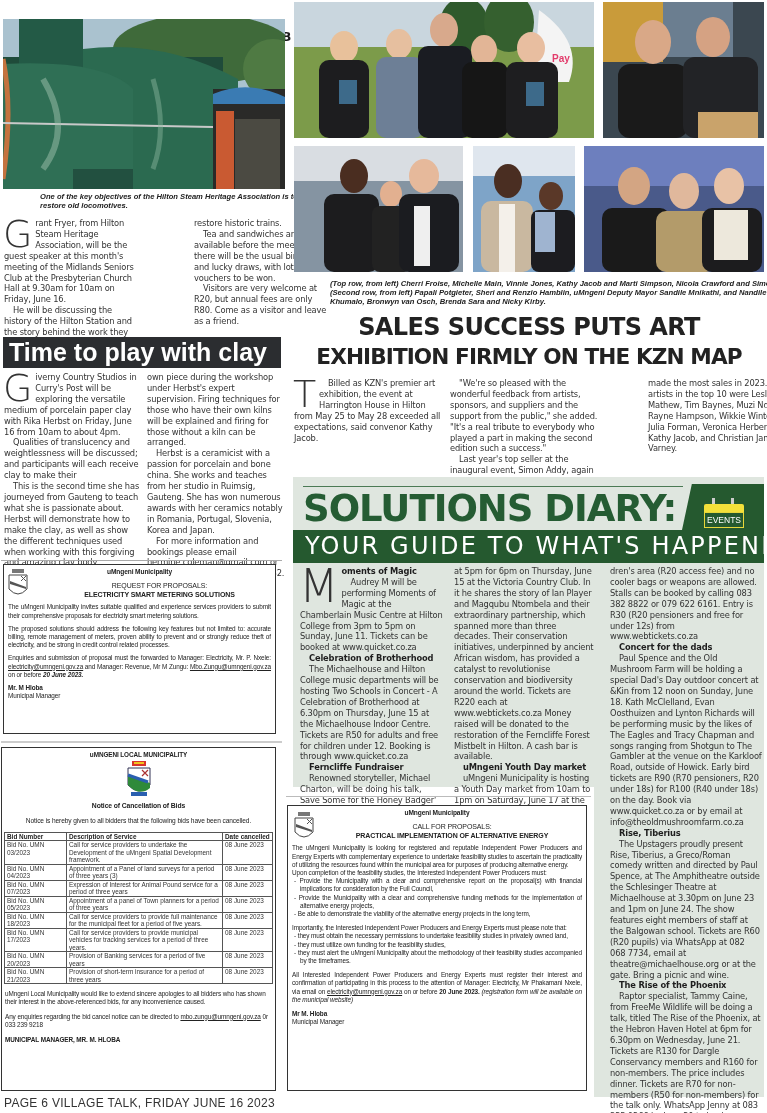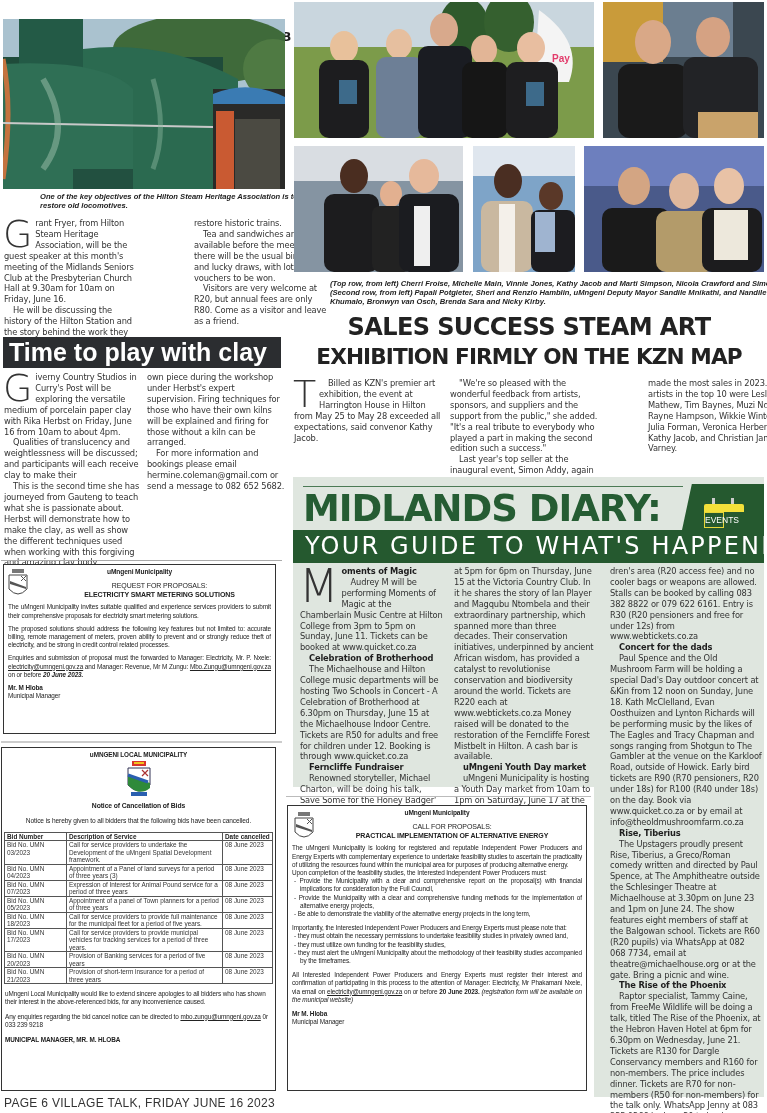--- a/index.html
+++ b/index.html
@@ -84,20 +84,21 @@
 
 <div id="clay-banner" class="abs">Time to play with clay</div>
 <div class="col serif-body" style="left:4px; top:372px; width:138px;">
   <span class="dropcap">G</span>
   <p>iverny Country Studios in Curry's Post will be exploring the versatile medium of porcelain paper clay with Rika Herbst on Friday, June 16 from 10am to about 4pm.</p>
   <p class="p-indent">Qualities of translucency and weightlessness will be discussed; and participants will each receive clay to make their</p>
   <p class="p-indent">This is the second time she has journeyed from Gauteng to teach what she is passionate about. Herbst will demonstrate how to make the clay, as well as show the different techniques used when working with this forgiving and amazing clay body.</p>
 </div>
 <div class="col serif-body" style="left:147px; top:372px; width:138px;">
   <p>own piece during the workshop under Herbst's expert supervision. Firing techniques for those who have their own kilns will be explained and firing for those without a kiln can be arranged.</p>
+  <p class="p-indent">Herbst is a ceramicist with a passion for porcelain and bone china. She works and teaches from her studio in Ruimsig, Gauteng. She has won numerous awards with her ceramics notably in Romania, Portugal, Slovenia, Korea and Japan.</p>
   <p class="p-indent">For more information and bookings please email hermine.coleman@gmail.com or send a message to 082 652 5682.</p>
 </div>
 
 <div style="position:absolute; left:1px; top:560px; width:281px; height:1px; background:#aaa;"></div>
 <div class="ad-box" style="left:3px; top:564px; width:273px; height:170px;">
   <svg class="crest" style="left:3px; top:4px;" width="22" height="32" viewBox="0 0 22 32">
     <rect x="5" y="0" width="12" height="4" fill="#777"></rect>
     <path d="M2 6 H20 V20 Q11 30 2 20 Z" fill="#fff" stroke="#444" stroke-width="1"></path>
     <path d="M3 12 L19 18 L19 20 L3 15 Z" fill="#555"></path>
     <path d="M14 7 L19 12 M19 7 L14 12" stroke="#555" stroke-width="1"></path>
@@ -260,48 +261,48 @@
     <ellipse cx="100" cy="45" rx="15" ry="18" fill="#e0b89c"></ellipse>
       <rect x="72" y="65" width="60" height="61" rx="10" fill="#b39b6a"></rect>
     <ellipse cx="145" cy="40" rx="15" ry="18" fill="#e8c2a6"></ellipse>
       <rect x="118" y="62" width="60" height="64" rx="10" fill="#1c1c1e"></rect>
     <rect x="130" y="64" width="34" height="50" fill="#ede8dc"></rect>
   </svg>
 </div>
 <div class="abs caption" style="left:294px; top:279px; width:470px;">(Top row, from left) Cherri Froise, Michelle Main, Vinnie Jones, Kathy Jacob and Marti Simpson, Nicola Crawford and Simon Addy. (Second row, from left) Papali Potgieter, Sheri and Renzio Hamblin, uMngeni Deputy Mayor Sandile Mnikathi, and Nandile Khumalo, Bronwyn van Osch, Brenda Sara and Nicky Kirby.</div>
 
 <div id="art-headline" class="abs">
-  <div style="font-size:24px;">SALES SUCCESS STEAM ART</div>
+  <div style="font-size:24px;">SALES SUCCESS PUTS ART</div>
   <div style="font-size:21.6px; letter-spacing:-0.9px;">EXHIBITION FIRMLY ON THE KZN MAP</div>
 </div>
 
 <div class="col serif-body" style="left:294px; top:378px; width:149px;">
   <span class="dropcap">T</span>
   <p class="p-indent">Billed as KZN's premier art exhibition, the event at Harrington House in Hilton from May 25 to May 28 exceeded all expectations, said convenor Kathy Jacob.</p>
 </div>
 <div class="col serif-body" style="left:450px; top:378px; width:150px;">
   <p class="p-indent">"We're so pleased with the wonderful feedback from artists, sponsors, and suppliers and the support from the public," she added. "It's a real tribute to everybody who played a part in making the second edition such a success."</p>
   <p class="p-indent">Last year's top seller at the inaugural event, Simon Addy, again</p>
 </div>
 <div class="col serif-body" style="left:648px; top:378px; width:150px;">
   <p>made the most sales in 2023. Other artists in the top 10 were Lesley Mathew, Tim Baynes, Muzi Ndlela, Rayne Hampson, Wikkie Winterton, Julia Forman, Veronica Herbert, Kathy Jacob, and Christian Jamar Varney.</p>
 </div>
 
 <div id="diary" class="abs"></div>
 <div id="diary-right" class="abs"></div>
 <div style="position:absolute; left:303px; top:486px; width:380px; height:1px; background:#4b7a55;"></div>
 <div id="diary-slant" class="abs"></div>
 <div id="diary-band" class="abs"></div>
-<div id="diary-title" class="abs">MIDLANDS DIARY:</div>
+<div id="diary-title" class="abs">SOLUTIONS DIARY:</div>
 <div id="diary-sub" class="abs">YOUR GUIDE TO WHAT'S HAPPENING</div>
 <div id="events-icon" class="abs">
   <div style="position:absolute; left:8px; top:0; width:3px; height:8px; background:#ccc;"></div>
   <div style="position:absolute; left:27px; top:0; width:3px; height:8px; background:#ccc;"></div>
   <div style="position:absolute; left:0; top:6px; width:40px; height:8px; background:#f3e03a; border-radius:2px 2px 0 0;"></div>
-  <div style="position:absolute; left:0; top:14px; width:20px; height:16px; border:1px solid #e7d63a; background:#25592f; color:#fff; font-family:'Liberation Sans',sans-serif; font-size:8.5px; line-height:14px; text-align:center;">EVENTS</div>
+  <div style="position:absolute; left:0; top:14px; width:40px; height:16px; border:1px solid #e7d63a; background:#25592f; color:#fff; font-family:'Liberation Sans',sans-serif; font-size:8.5px; line-height:14px; text-align:center;">EVENTS</div>
 </div>
 
 <div class="col serif-body" style="left:300px; top:566px; width:143px;">
   <span class="dropcap" style="font-size:46px; line-height:40px;">M</span>
   <p style="font-weight:bold; color:#1e1e1e;">oments of Magic</p>
   <p class="p-indent">Audrey M will be performing Moments of Magic at the Chamberlain Music Centre at Hilton College from 3pm to 5pm on Sunday, June 11. Tickets can be booked at www.quicket.co.za</p>
   <p class="sub-head">Celebration of Brotherhood</p>
   <p class="p-indent">The Michaelhouse and Hilton College music departments will be hosting Two Schools in Concert - A Celebration of Brotherhood at 6.30pm on Thursday, June 15 at the Michaelhouse Indoor Centre. Tickets are R50 for adults and free for children under 12. Booking is through www.quicket.co.za</p>
   <p class="sub-head">Ferncliffe Fundraiser</p>
   <p class="p-indent">Renowned storyteller, Michael Charton, will be doing his talk, Save Some for the Honey Badger'</p>

